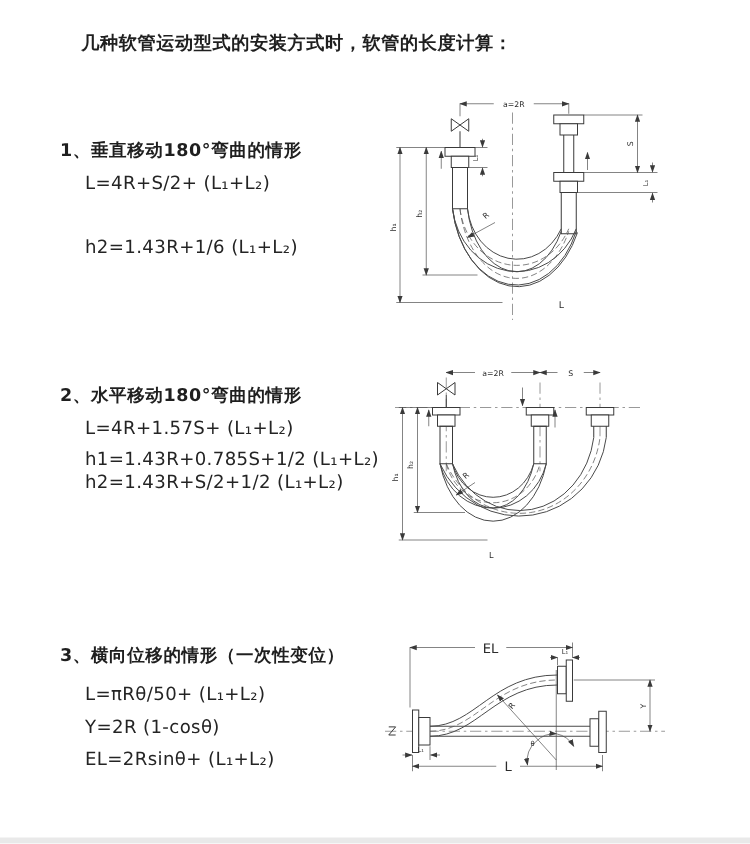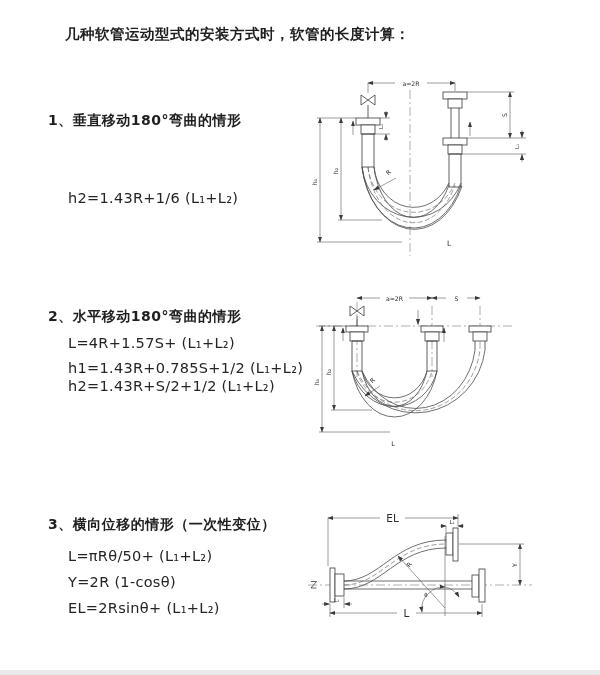--- a/index.html
+++ b/index.html
@@ -22,20 +22,21 @@
   .edge{position:absolute;left:0;bottom:0;width:600px;height:5px;background:#e9e9e9;}
 </style>
 </head>
 <body>
 
 <div id="page">
 
   <div class="title">几种软管运动型式的安装方式时，软管的长度计算：</div>
 
   <div class="sec-head" style="top:112px">1、垂直移动180°弯曲的情形</div>
+  <div class="formula" style="top:139px">L=4R+S/2+ (L₁+L₂)</div>
   <div class="formula" style="top:190px">h2=1.43R+1/6 (L₁+L₂)</div>
 
   <div class="sec-head" style="top:308px">2、水平移动180°弯曲的情形</div>
   <div class="formula" style="top:335px">L=4R+1.57S+ (L₁+L₂)</div>
   <div class="formula" style="top:360px">h1=1.43R+0.785S+1/2 (L₁+L₂)</div>
   <div class="formula" style="top:378px">h2=1.43R+S/2+1/2 (L₁+L₂)</div>
 
   <div class="sec-head" style="top:516px">3、横向位移的情形（一次性变位）</div>
   <div class="formula" style="top:548px">L=πRθ/50+ (L₁+L₂)</div>
   <div class="formula" style="top:574px">Y=2R (1-cosθ)</div>

